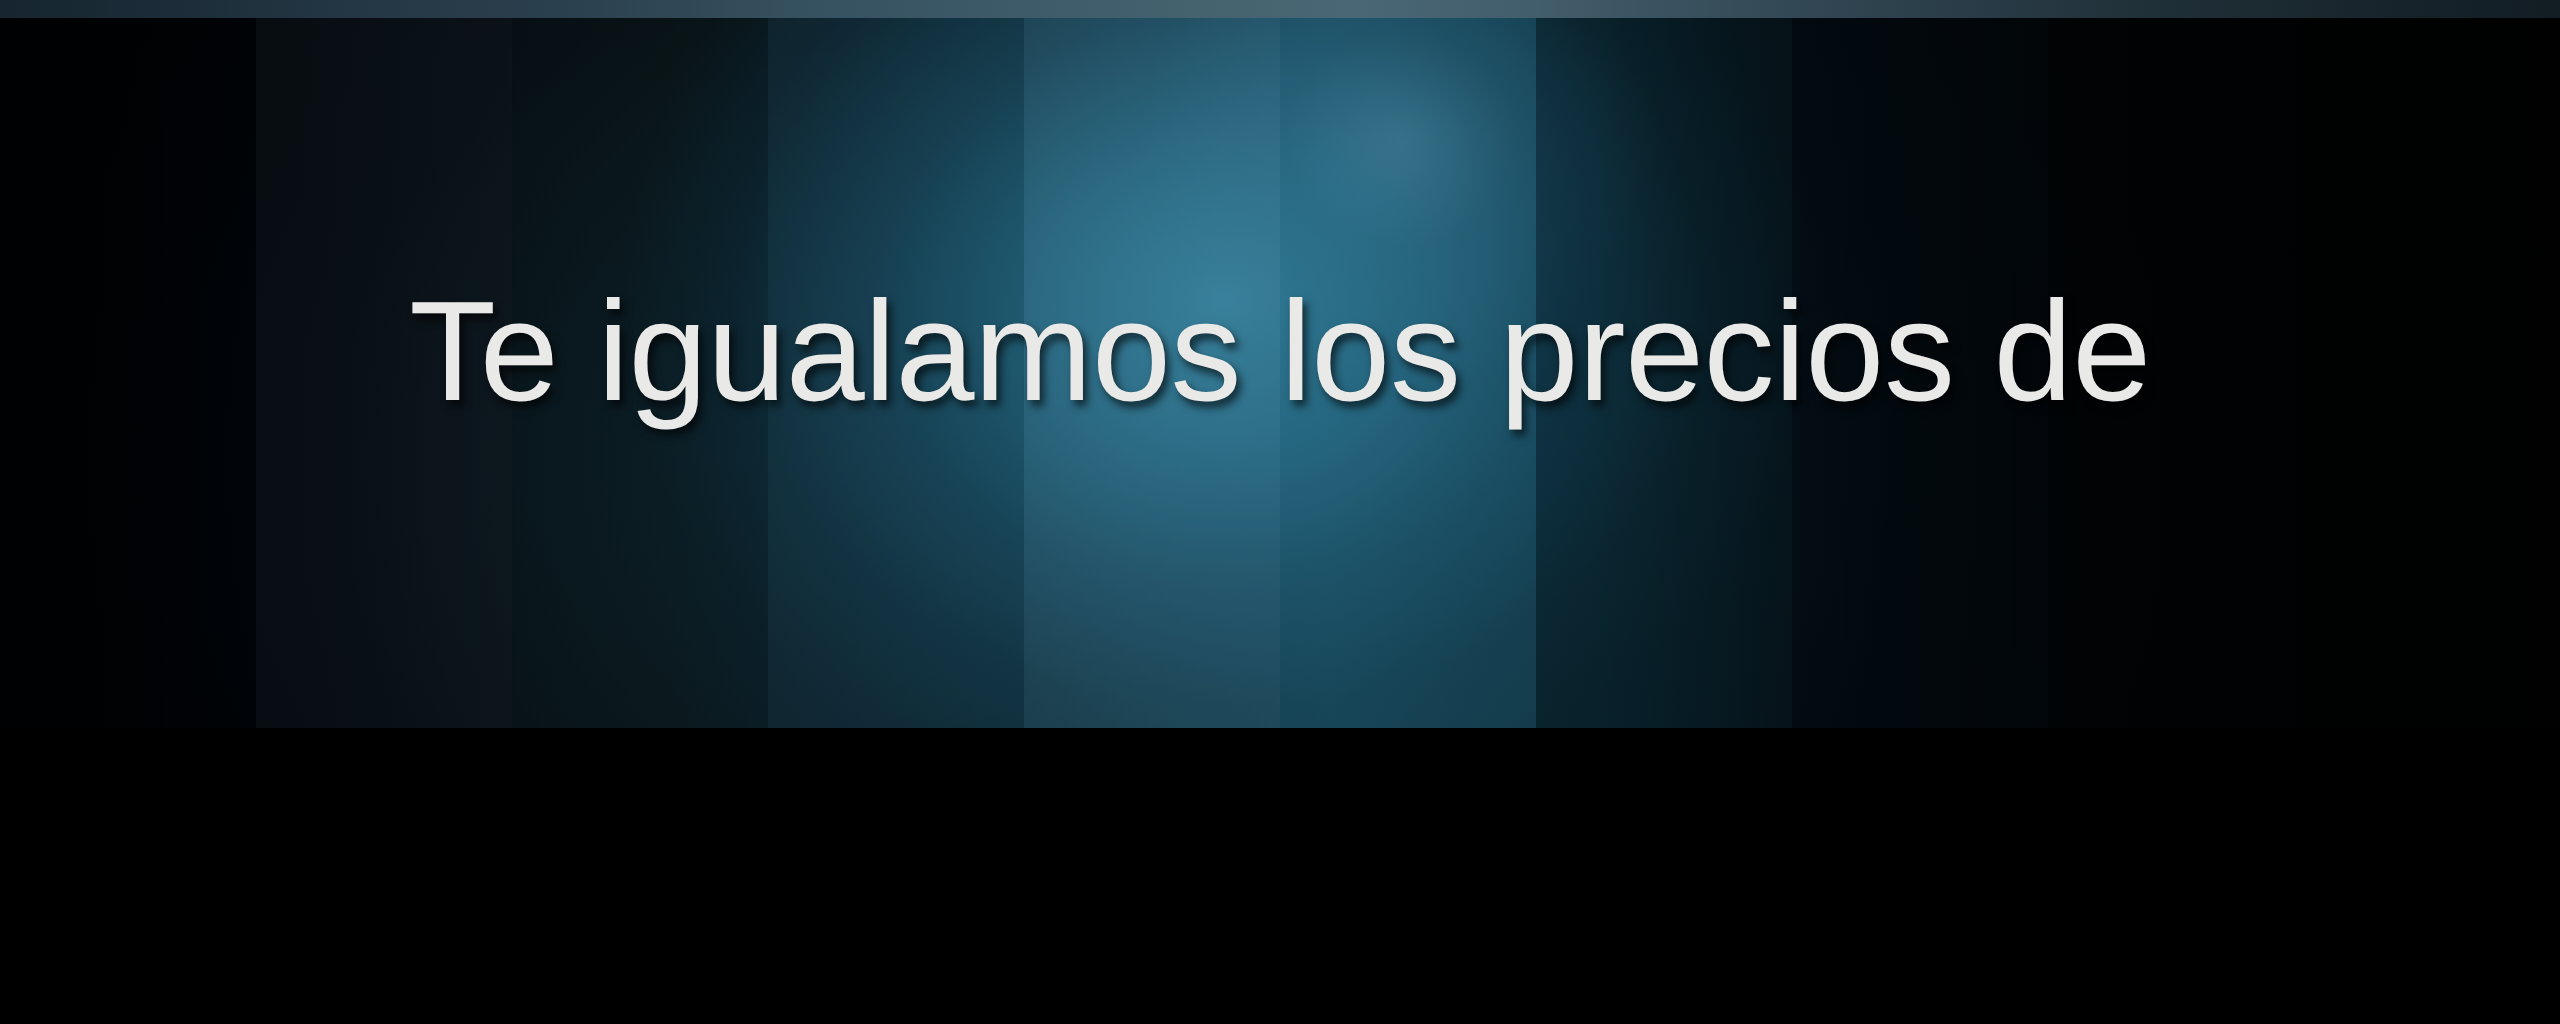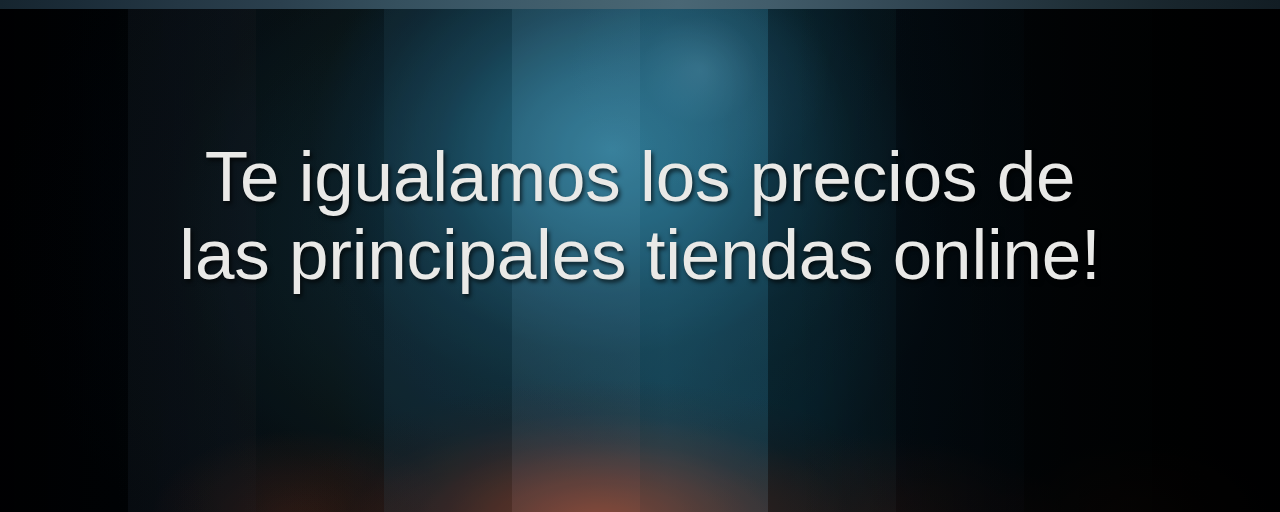--- a/index.html
+++ b/index.html
@@ -5,21 +5,21 @@
 <style>
   html, body {
     margin: 0;
     padding: 0;
     background: #000;
   }
 
   #banner {
     position: relative;
     width: 1280px;
-    height: 512px;
+    height: 364px;
     overflow: hidden;
     background: #000000;
     font-family: "Liberation Sans", sans-serif;
   }
 
   
   .bg-layer {
     position: absolute;
     inset: 0;
     pointer-events: none;
@@ -243,17 +243,16 @@
     <div class="band" style="background: rgba(0, 0, 0, 0);"></div>
   </div>
 
   <div class="bg-layer" id="bg-vignette"></div>
 
   <div id="top-strip"></div>
 
   <div id="content">
     <h1 id="headline">
       <span class="hl-line">Te igualamos los precios de</span>
-      <span class="hl-line">las principales tiendas online!</span>
     </h1>
   </div>
 
 </div>
 
 </body></html>

